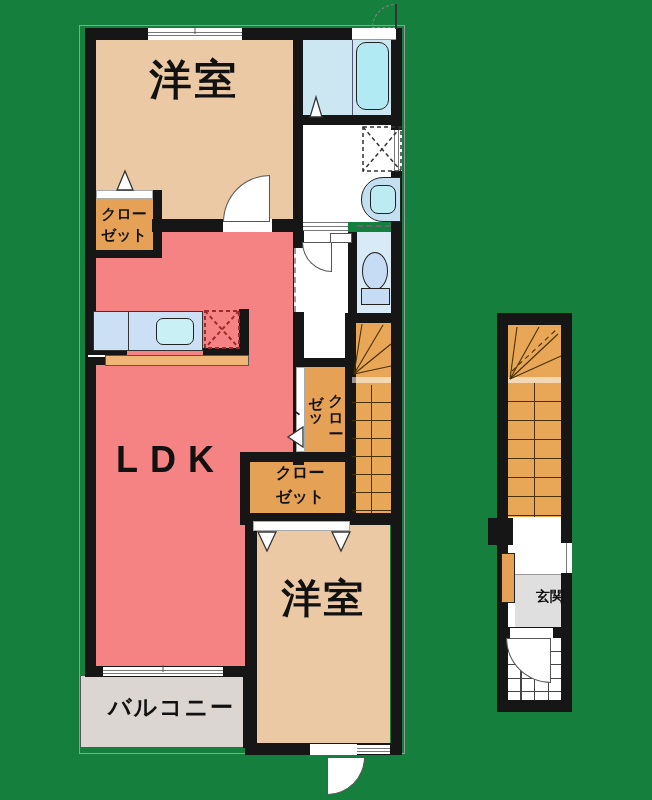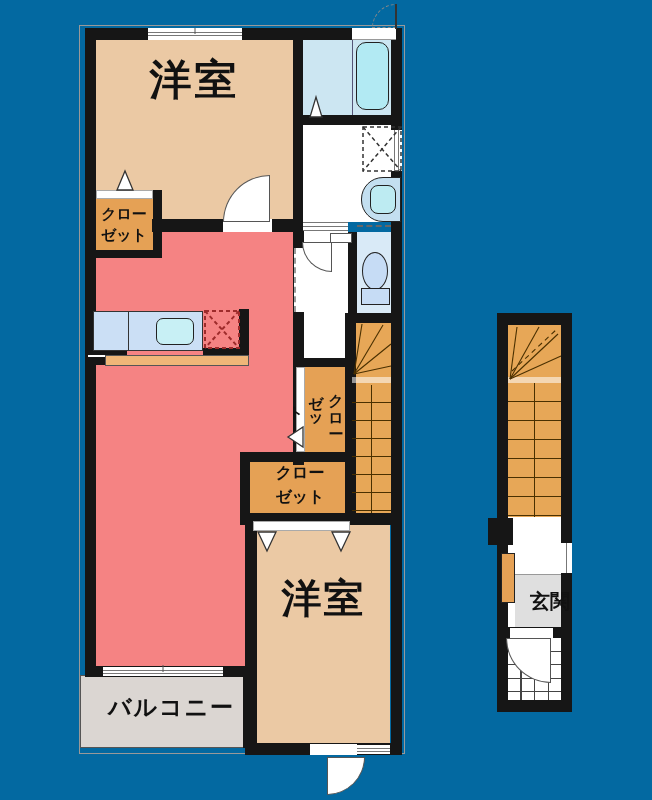--- a/index.html
+++ b/index.html
@@ -1,19 +1,19 @@
 <!DOCTYPE html>
 <html><head>
 <meta charset="utf-8">
 <style>
   * { box-sizing: border-box; margin: 0; padding: 0; }
   html,body { background:#fff; }
   #plan {
     position: relative; width: 652px; height: 800px;
-    background: #0369a1; overflow: hidden;
+    background: #15803d; overflow: hidden;
     font-family: "Liberation Sans", "DejaVu Sans", sans-serif;
     color: #111;
   }
   .abs { position: absolute; }
   .wall { position: absolute; background: #161616; }
   .floor { position: absolute; }
   .gapw { position: absolute; background: #fff; }
   .lbl { position: absolute; text-align: center; font-weight: bold; color: #111; }
   .thin { position: absolute; background: #777; }
   
@@ -191,32 +191,33 @@
   <div class="lbl" style="left:96px;top:55px;width:197px;">
     <div style="font-size:42px;line-height:50px;letter-spacing:3px;">洋室</div>
   </div>
 
   <div class="lbl" style="left:93px;top:203px;width:62px;font-size:15px;line-height:21px;">
     <div>クロー</div>
     <div>ゼット</div>
   </div>
 
   <div class="lbl" style="left:86px;top:438px;width:170px;">
+    <div style="font-size:36px;line-height:44px;letter-spacing:12px;">LDK</div>
   </div>
 
   <div class="lbl" style="left:306px;top:375px;width:40px;height:70px;">
     <span class="vtext" style="font-size:15px;line-height:20px;letter-spacing:4px;height:62px;width:40px;">クローゼット</span>
   </div>
 
   <div class="lbl" style="left:250px;top:461px;width:100px;font-size:16px;line-height:24px;">
     <div>クロー</div>
     <div>ゼット</div>
   </div>
 
   <div class="lbl" style="left:257px;top:572px;width:133px;">
     <div style="font-size:40px;line-height:52px;letter-spacing:2px;">洋室</div>
   </div>
 
   <div class="lbl" style="left:90px;top:692px;width:163px;font-size:23px;letter-spacing:2px;">バルコニー</div>
 
-  <div class="lbl" style="left:515px;top:588px;width:70px;font-size:20px;">玄関</div>
+  <div class="lbl" style="left:515px;top:588px;width:70px;font-size:14px;">玄関</div>
 
 </div>
 
 </body></html>

